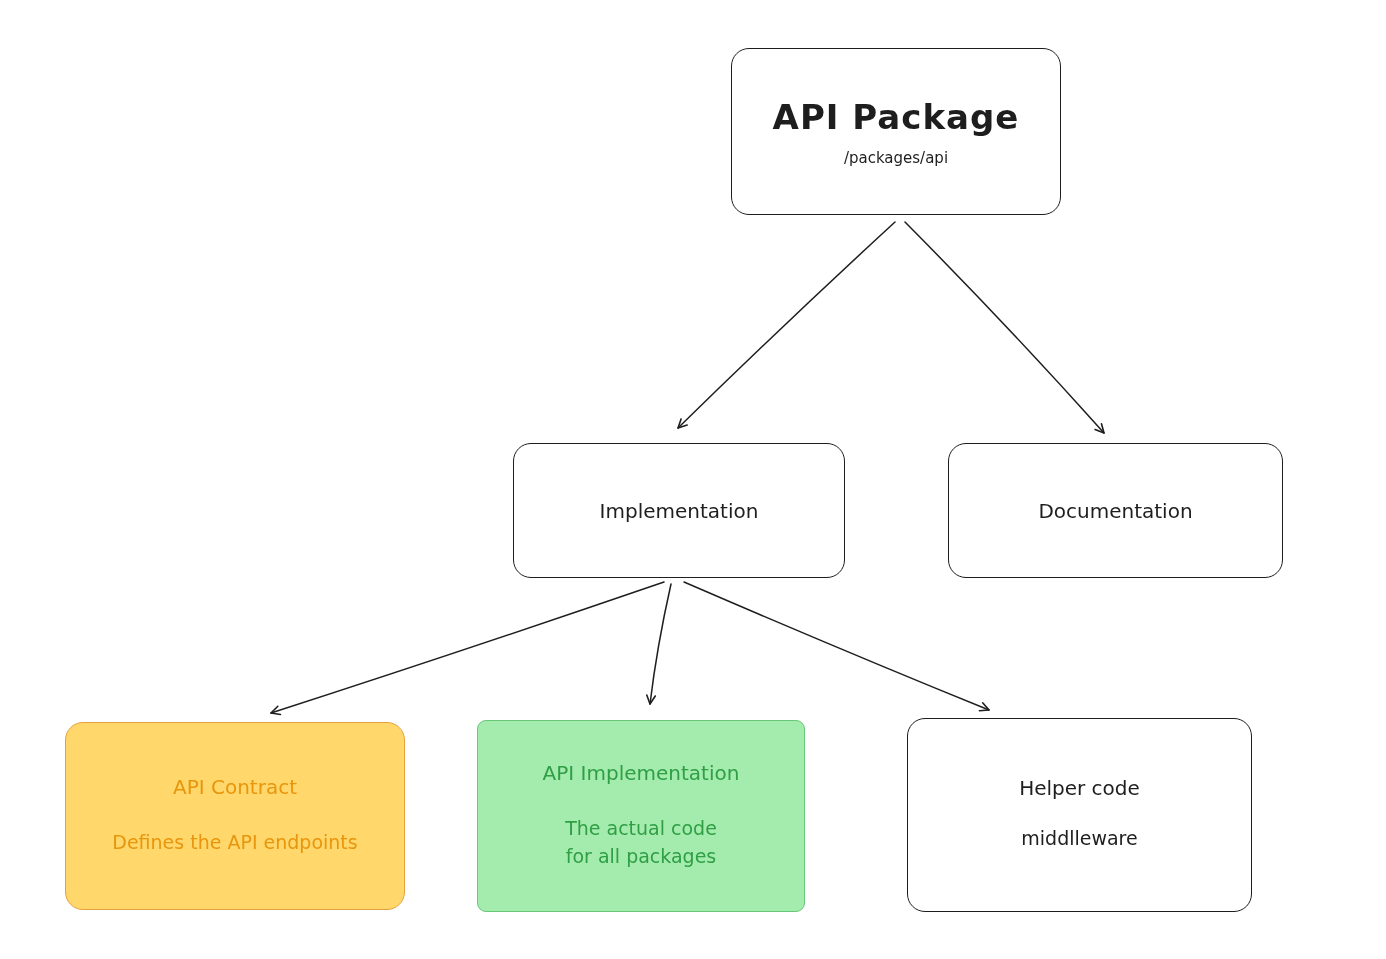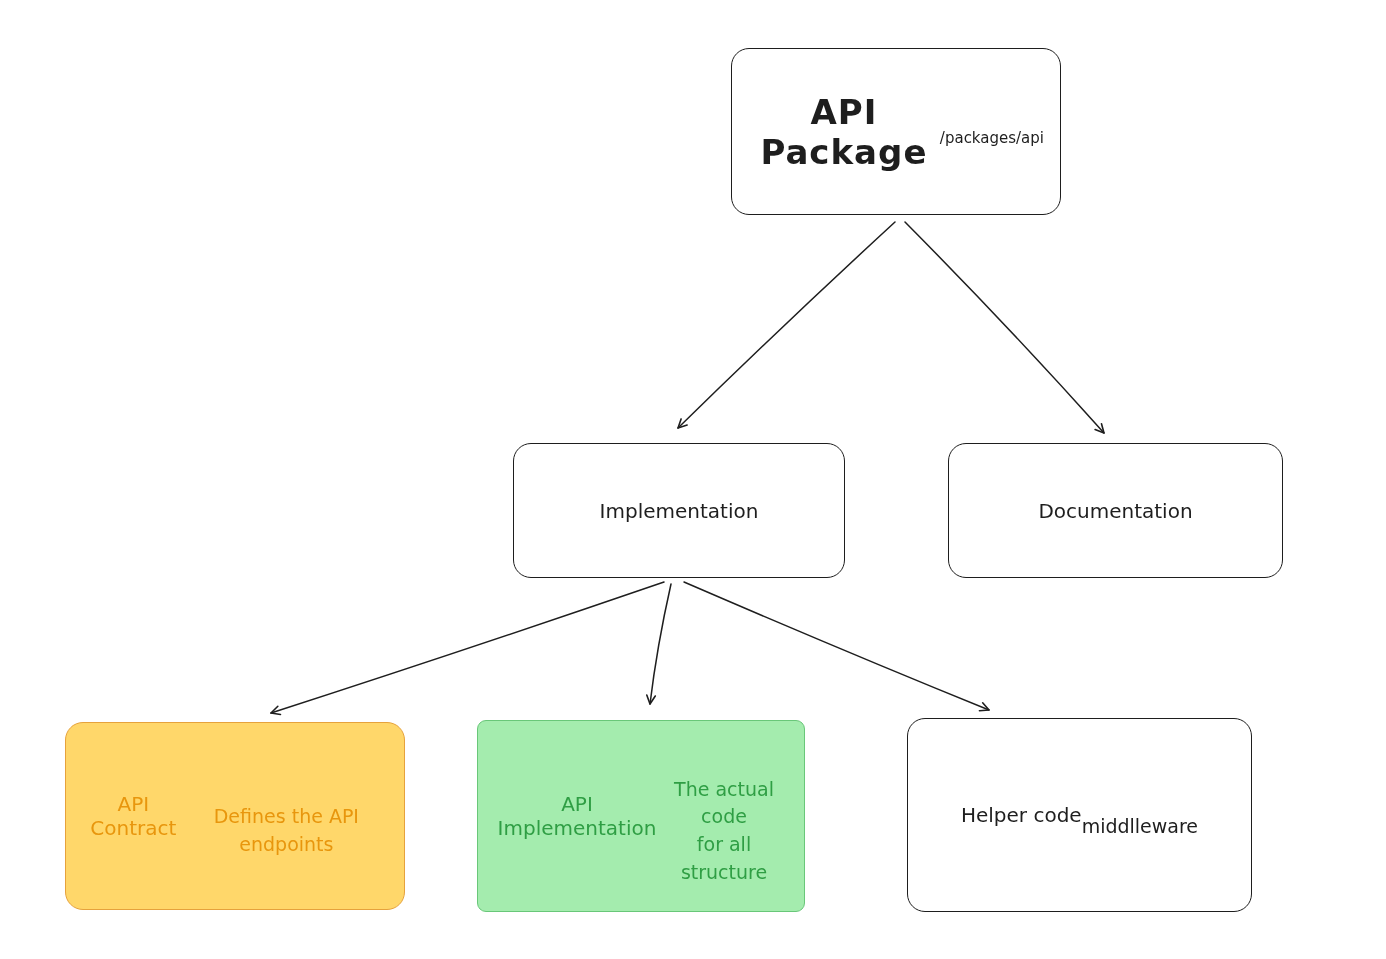--- a/index.html
+++ b/index.html
@@ -23,21 +23,21 @@
   }
   .edge {
     fill: none;
     stroke: #1e1e1e;
     stroke-width: 1.5;
     stroke-linecap: round;
   }
   .node {
     position: absolute;
     display: flex;
-    flex-direction: row;
+    flex-direction: column;
     align-items: center;
     justify-content: center;
     text-align: center;
     background: #ffffff;
     border: 1.7px solid #1e1e1e;
     border-radius: 18px;
     padding: 10px 16px;
   }
   .title-xl {
     font-size: 34px;
@@ -105,21 +105,21 @@
 
   <div class="node" id="node-api-contract" style="background-color: rgb(255, 215, 106); border-color: rgb(230, 162, 60); color: rgb(232, 150, 13);">
     <div class="title-md">API Contract</div>
     <div class="desc">Defines the API endpoints</div>
   </div>
 
   <div class="node" id="node-api-implementation" style="background-color: rgb(164, 236, 174); border-color: rgb(105, 199, 121); color: rgb(47, 158, 68); border-radius: 9px;">
     <div class="title-md">API Implementation</div>
     <div class="desc">
       <span class="desc-line">The actual code</span>
-      <span class="desc-line">for all structure</span>
+      <span class="desc-line">for all packages</span>
     </div>
   </div>
 
   <div class="node" id="node-helper-code" style="background-color: rgb(255, 255, 255); border-color: rgb(30, 30, 30); color: rgb(30, 30, 30);">
     <div class="title-md">Helper code</div>
     <div class="desc">
       <span class="desc-line">middlleware</span>
     </div>
   </div>
 

